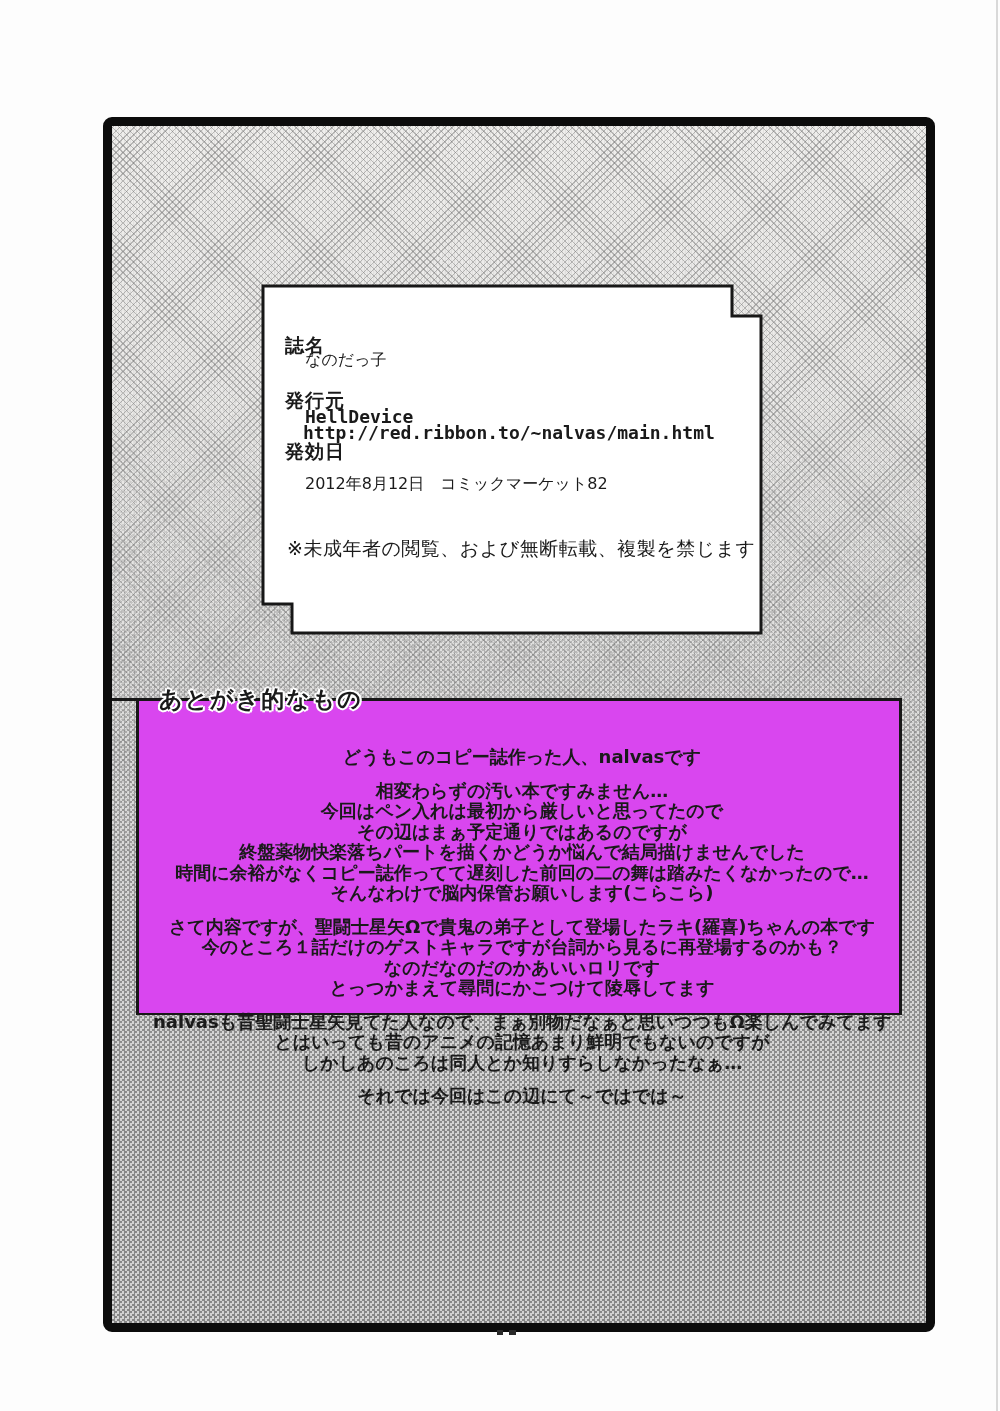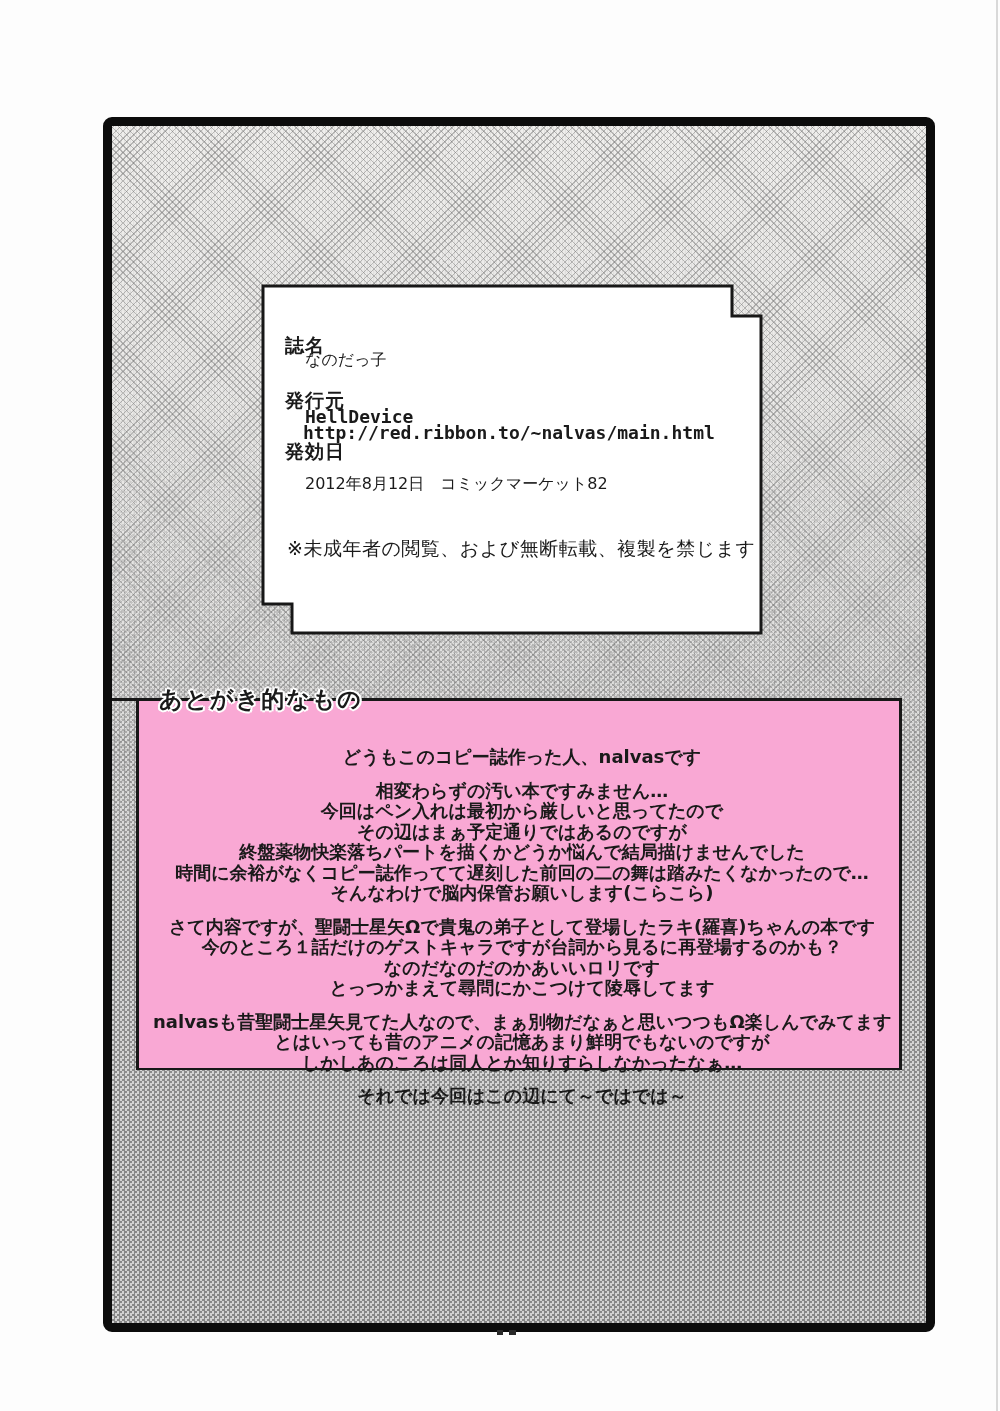--- a/index.html
+++ b/index.html
@@ -81,23 +81,23 @@
   }
   .colo-notice {
     position: absolute; left: 24px;
     font-size: 19px; font-weight: normal; letter-spacing: 0.5px;
     white-space: nowrap;
   }
   
   .afterword-box {
     position: absolute;
     left: 136px; top: 698px;
-    width: 766px; height: 372px;
+    width: 766px; height: 317px;
     box-sizing: border-box;
-    background: #f9a8d4;
+    background: #d946ef;
     border: 3px solid #171717;
     border-bottom-width: 2px;
     padding-left: 20px;
   }
   .afterword-box::before {        
     content: "";
     position: absolute;
     left: -27px; top: -3px;
     width: 27px; height: 3px;
     background: #171717;

